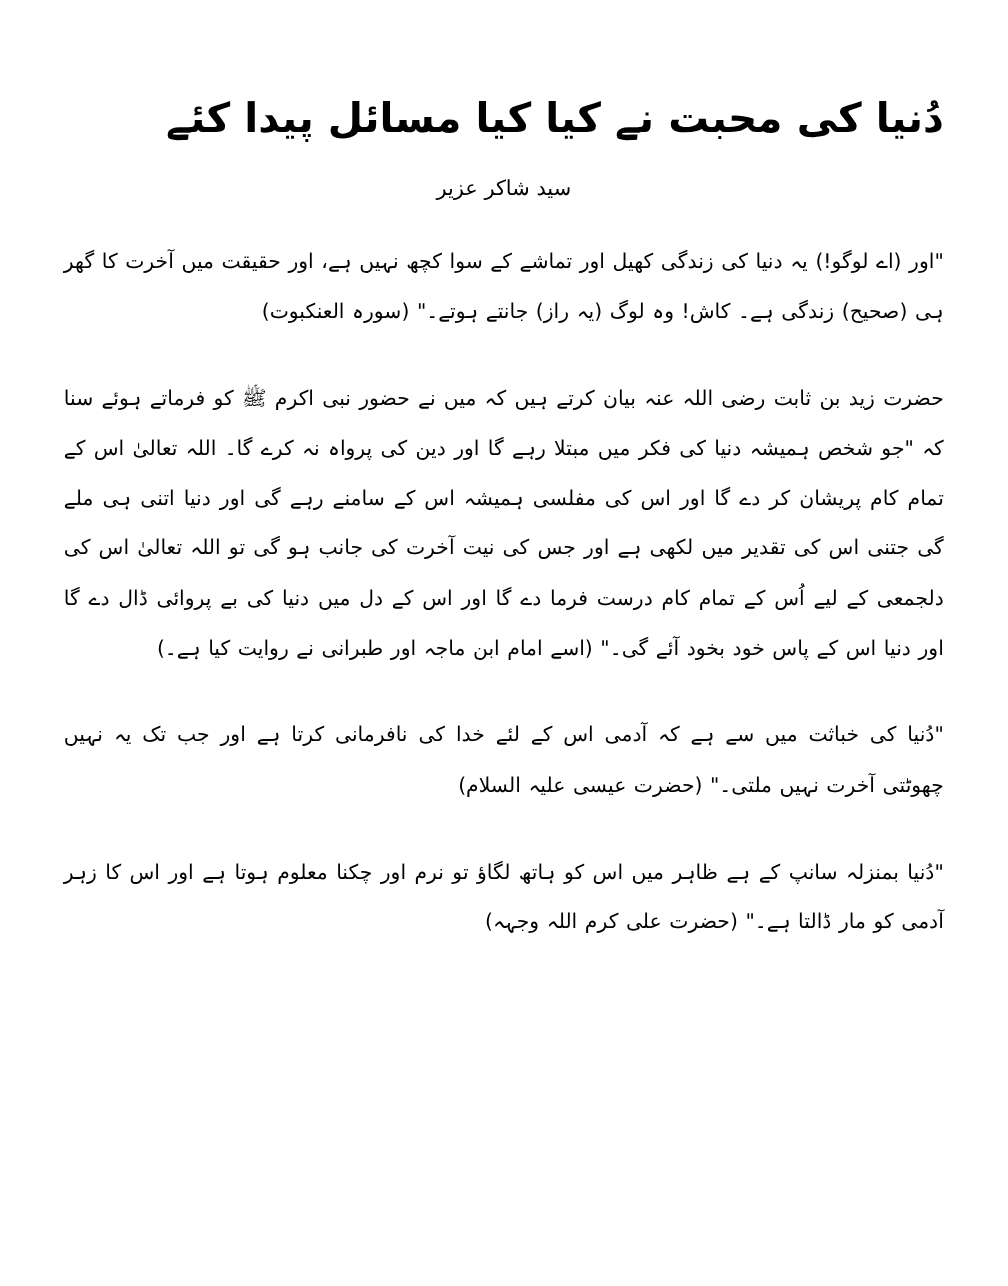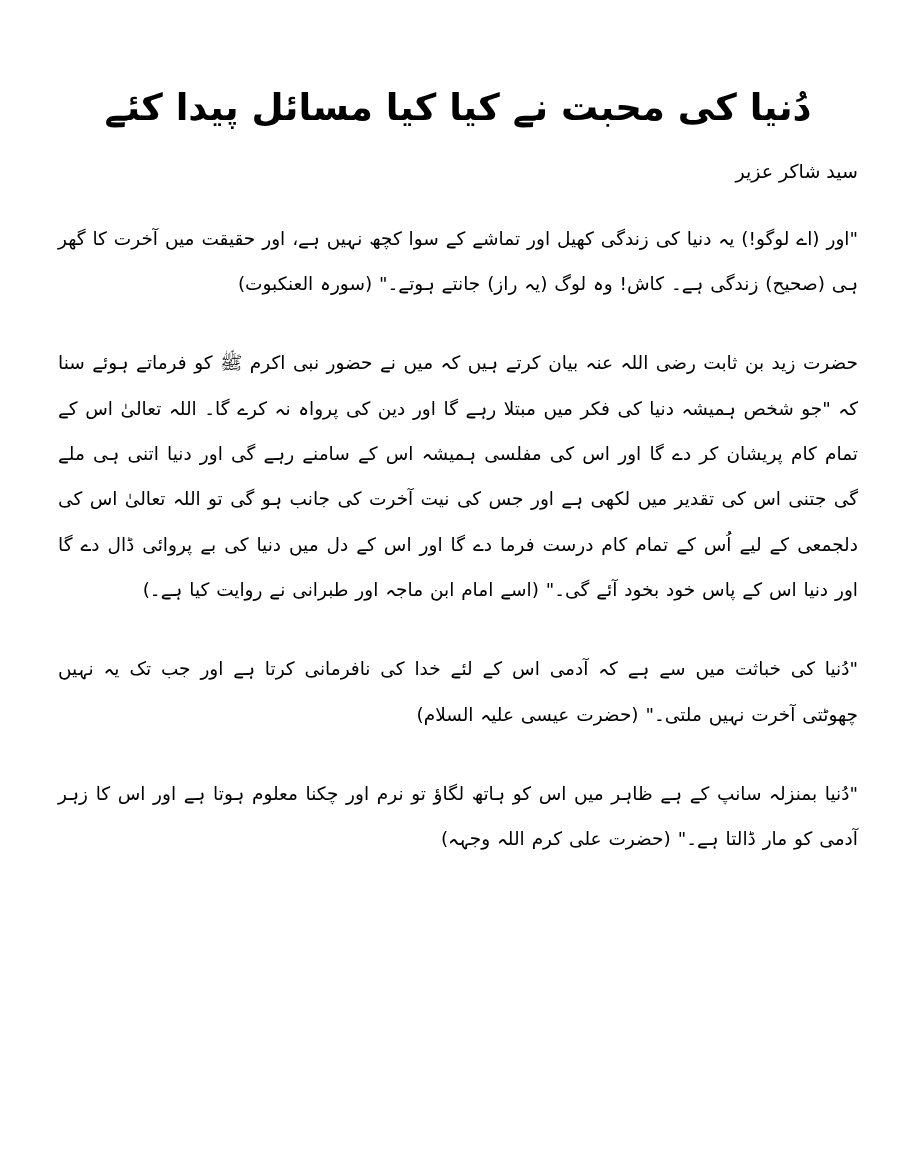--- a/index.html
+++ b/index.html
@@ -16,29 +16,28 @@
   }
   .page {
     box-sizing: border-box;
     width: 916px;
     height: 1169px;
     padding: 30px 58px 20px 58px;
     direction: rtl;
   }
   .doc-title {
     margin: 52px 0 0 0;
-    text-align: center;
     font-size: 37px;
     font-weight: bold;
     line-height: 1.4;
     letter-spacing: 0;
   }
   .doc-author {
     margin-top: 26px;
-    text-align: right;
+    text-align: center;
     font-size: 19px;
     font-weight: normal;
   }
   .doc-para {
     margin: 34px 0 0 0;
     font-size: 18.5px;
     line-height: 2.45;
     text-align: justify;
     text-align-last: right;
     word-spacing: 1px;

